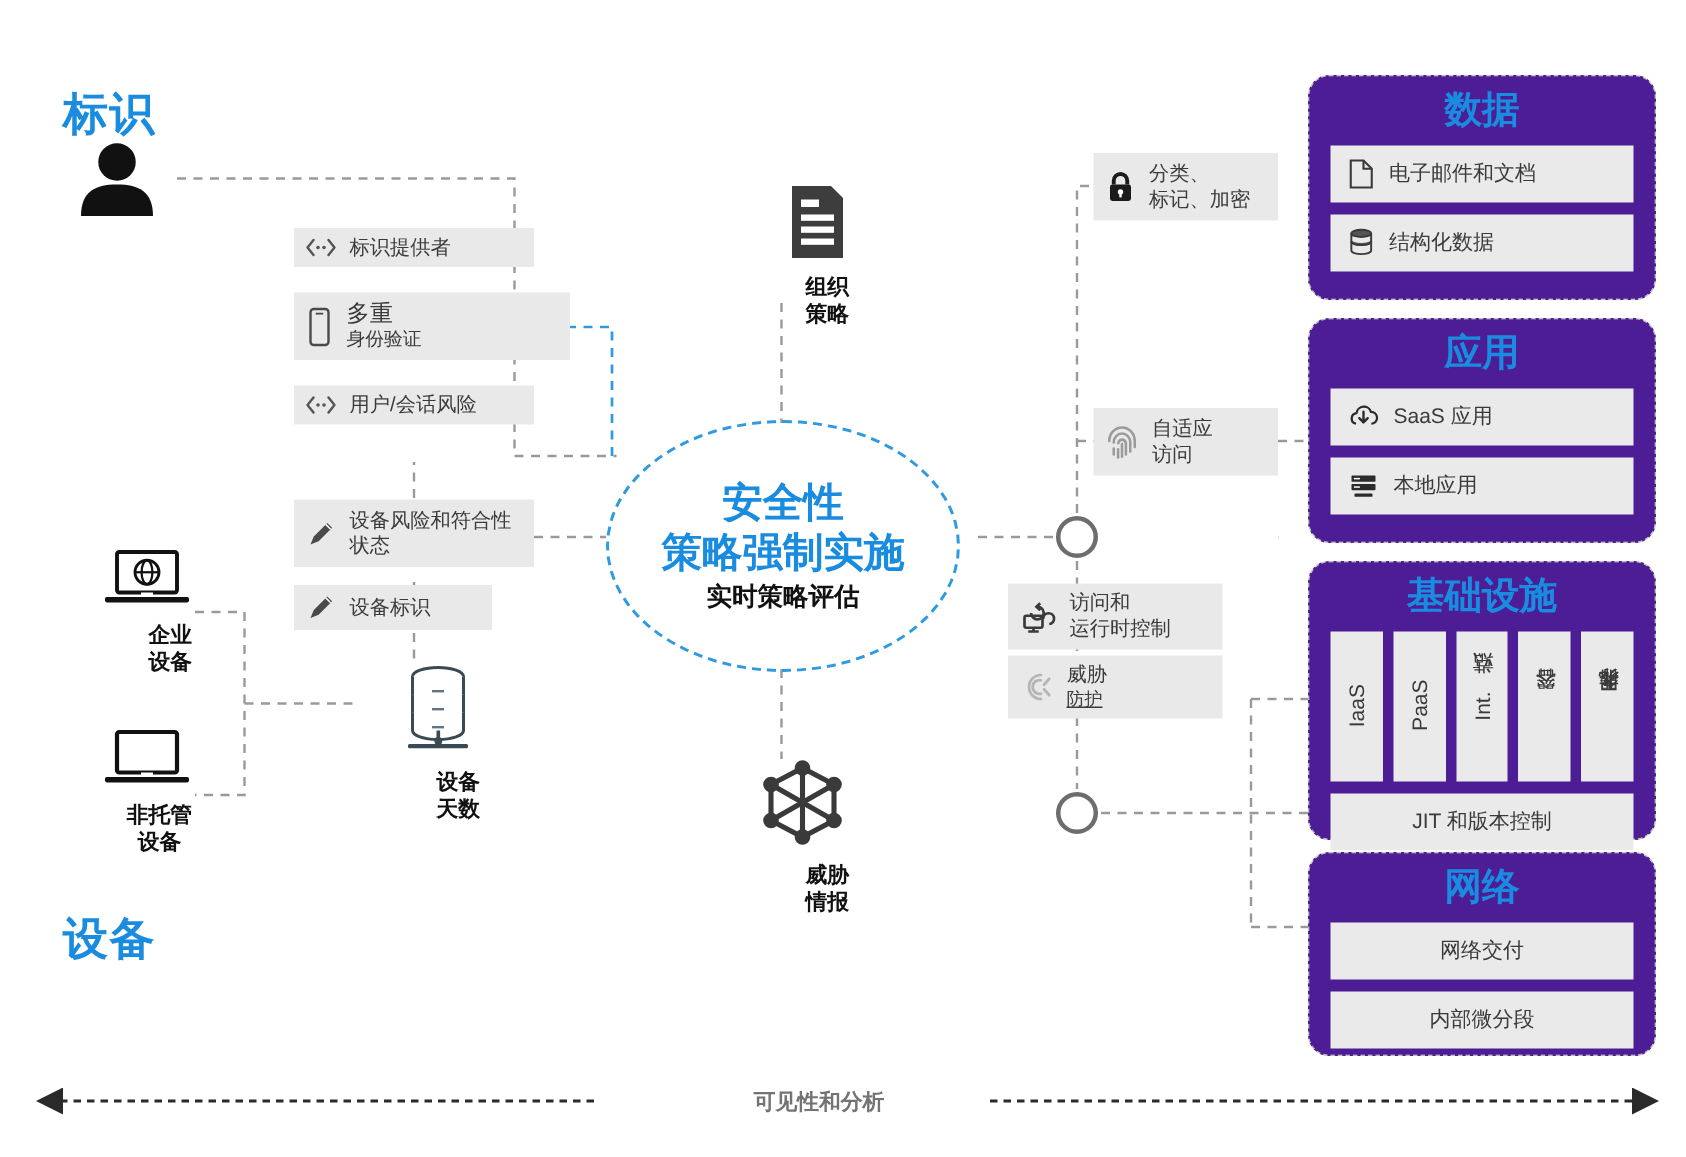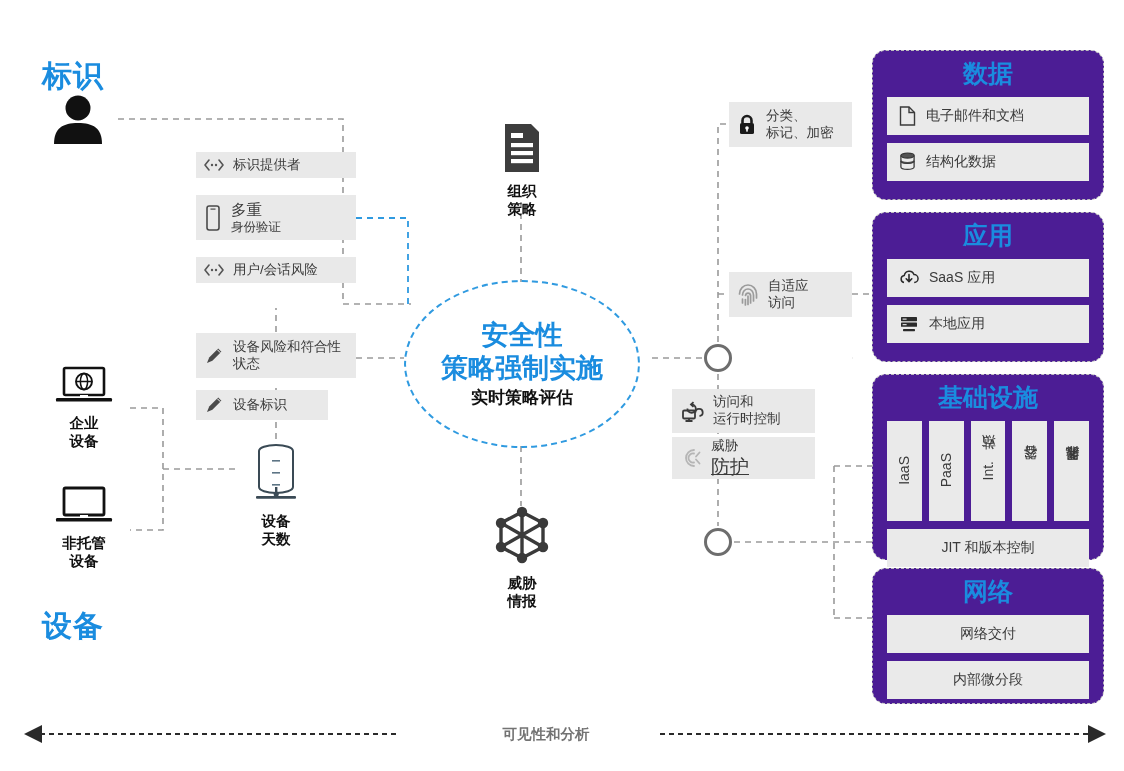--- a/index.html
+++ b/index.html
@@ -40,21 +40,21 @@
     align-items:center;
     justify-content:center;
     margin-right:9px;
   }
   .chip .txt{white-space:pre-line;}
   .chip .txt .sub{display:block;font-size:12.5px;}
   
   .endpoint{
     display:flex;
     flex-direction:column;
-    align-items:center;
+    align-items:flex-end;
     text-align:center;
   }
   .endpoint .cap{
     margin-top:5px;
     font-weight:bold;
     font-size:14.5px;
     color:#111;
     line-height:1.22;
     white-space:pre-line;
   }
@@ -200,21 +200,21 @@
       <svg width="20" height="14" viewBox="0 0 20 14">
         <path d="M5,2 L1,7 L5,12" stroke="#555" stroke-width="1.6" fill="none" stroke-linecap="round" stroke-linejoin="round"></path>
         <path d="M15,2 L19,7 L15,12" stroke="#555" stroke-width="1.6" fill="none" stroke-linecap="round" stroke-linejoin="round"></path>
         <circle cx="8" cy="7" r="1.2" fill="#555"></circle>
           <circle cx="12" cy="7" r="1.2" fill="#555"></circle>
       </svg>
     </span>
     <span class="txt">标识提供者</span>
   </div>
 
-  <div class="abs chip" style="left:196px;top:159px;width:160px;height:45px;padding:0 8px;">
+  <div class="abs chip" style="left:196px;top:159px;width:184px;height:45px;padding:0 8px;">
     <span class="ico">
       <svg width="18" height="28" viewBox="0 0 18 28">
         <rect x="3" y="2" width="12" height="24" rx="2.2" stroke="#4a4a4a" stroke-width="1.6" fill="none"></rect>
         <rect x="6.5" y="4.5" width="5" height="1.2" fill="#4a4a4a"></rect>
       </svg>
     </span>
     <span class="txt">
       <span style="font-size:15.5px;">多重</span>
       <span class="sub">身份验证</span>
     </span>
@@ -407,21 +407,21 @@
       <svg width="22" height="22" viewBox="0 0 22 22">
         <g stroke="#b5b5b5" stroke-width="1.8" fill="none" stroke-linecap="round">
           <path d="M14,3 A8,8 0 1 0 14,19"></path>
           <path d="M14,6.5 A4.6,4.6 0 1 0 14,15.5"></path>
           <path d="M16,9.5 L19.5,5.5 M16,12.5 L19.5,16.5"></path>
         </g>
       </svg>
     </span>
     <span class="txt">
       <span>威胁</span>
-      <span class="sub" style="font-size:19px;text-decoration:underline;">防护</span>
+      <span class="sub" style="font-size:12px;text-decoration:underline;">防护</span>
     </span>
   </div>
 
   <div class="abs pillar" style="left:872px;top:14px;width:232px;height:150px;">
     <div class="ptitle">数据</div>
     <div class="prow">
       <span class="ico">
         <svg width="17" height="20" viewBox="0 0 17 20">
           <path d="M1.5,1 L10,1 L15.5,6.5 L15.5,19 L1.5,19 Z" stroke="#3a3a3a" stroke-width="1.4" fill="none"></path>
           <path d="M10,1 L10,6.5 L15.5,6.5" stroke="#3a3a3a" stroke-width="1.4" fill="none"></path>

